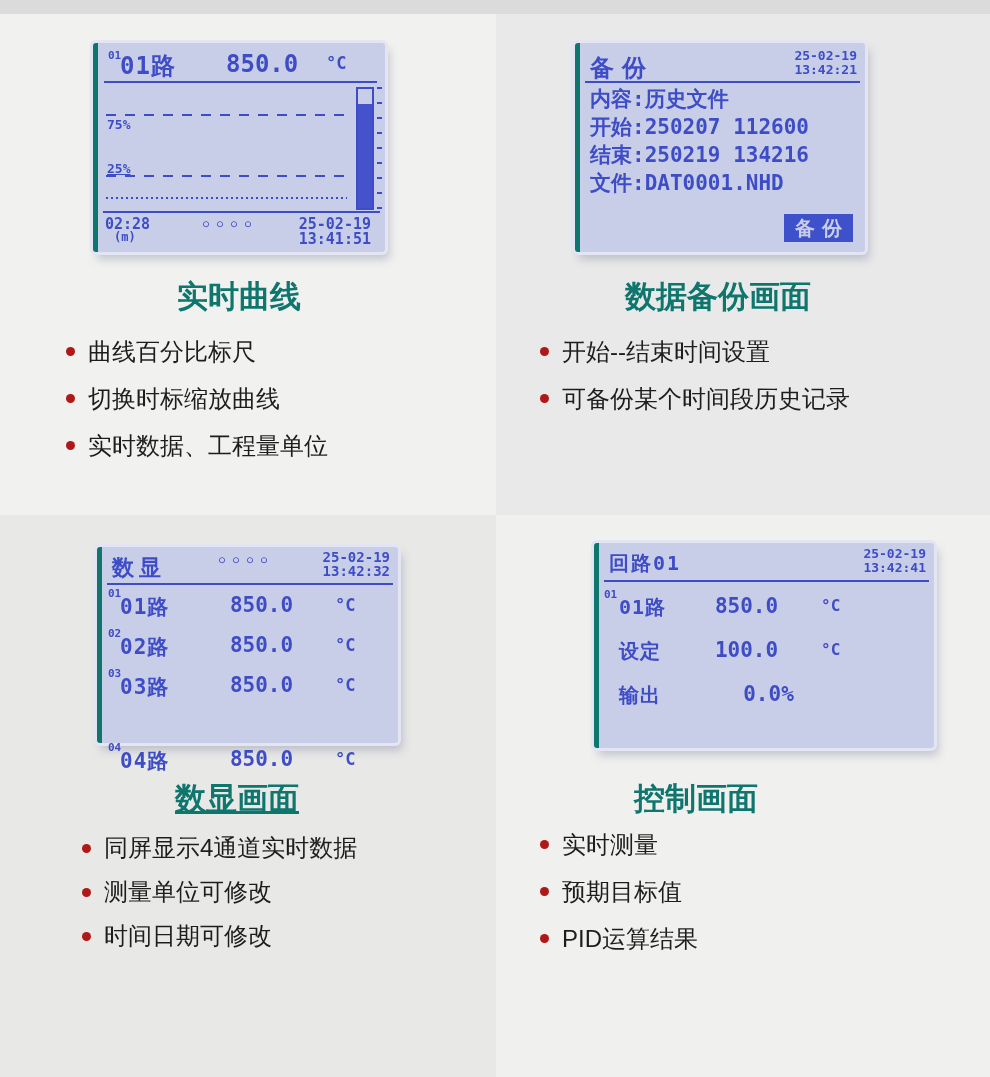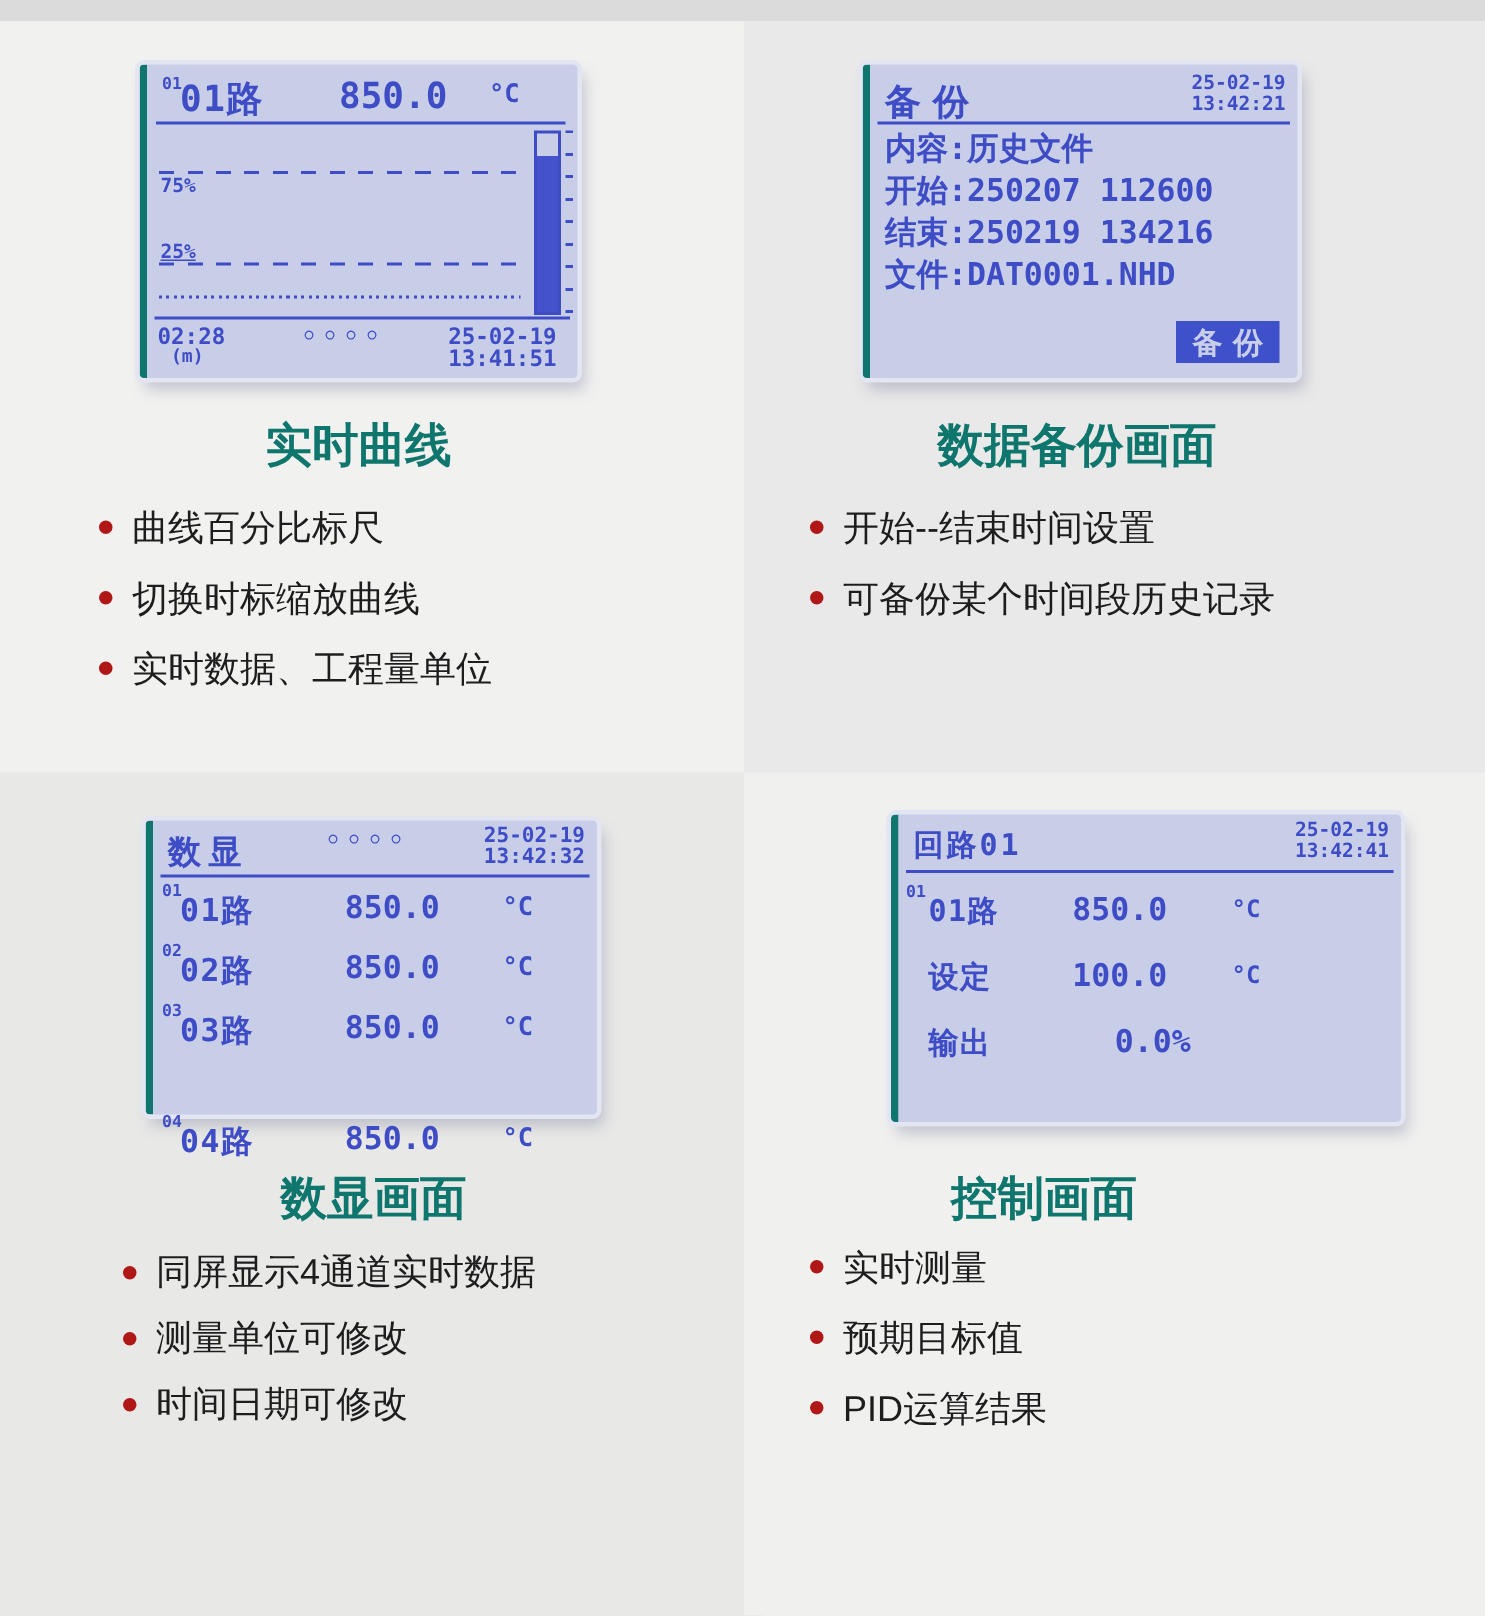--- a/index.html
+++ b/index.html
@@ -106,21 +106,21 @@
   .lcd4 .r0 { top:45px; } .lcd4 .r1 { top:89px; } .lcd4 .r2 { top:133px; }
   .lcd4 .c-sup   { left:5px;  top:0;    font-size:11px; }
   .lcd4 .c-label { left:20px; top:6px;  font-size:20px; letter-spacing:1px; }
   .lcd4 .c-val   { left:100px; top:6px; width:95px; text-align:center; font-size:21px; }
   .lcd4 .c-val-out { left:122px; top:6px; width:95px; text-align:center; font-size:21px; }
   .lcd4 .c-unit  { left:222px; top:8px; font-size:16px; }
 
   
   .title-tl { left:39px;  top:276px; }
   .title-tr { left:518px; top:276px; }
-  .title-bl { left:49px;  top:778px; }
+  .title-bl { left:37px;  top:778px;text-decoration:underline; }
   .title-br { left:496px; top:778px; }
   .bul-tl { left:66px;  top:328px; }
   .bul-tr { left:540px; top:328px; }
   .bul-bl { left:82px;  top:826px; }
   .bul-br { left:540px; top:821px; }
 </style>
 </head>
 <body>
 
 <div class="canvas">

